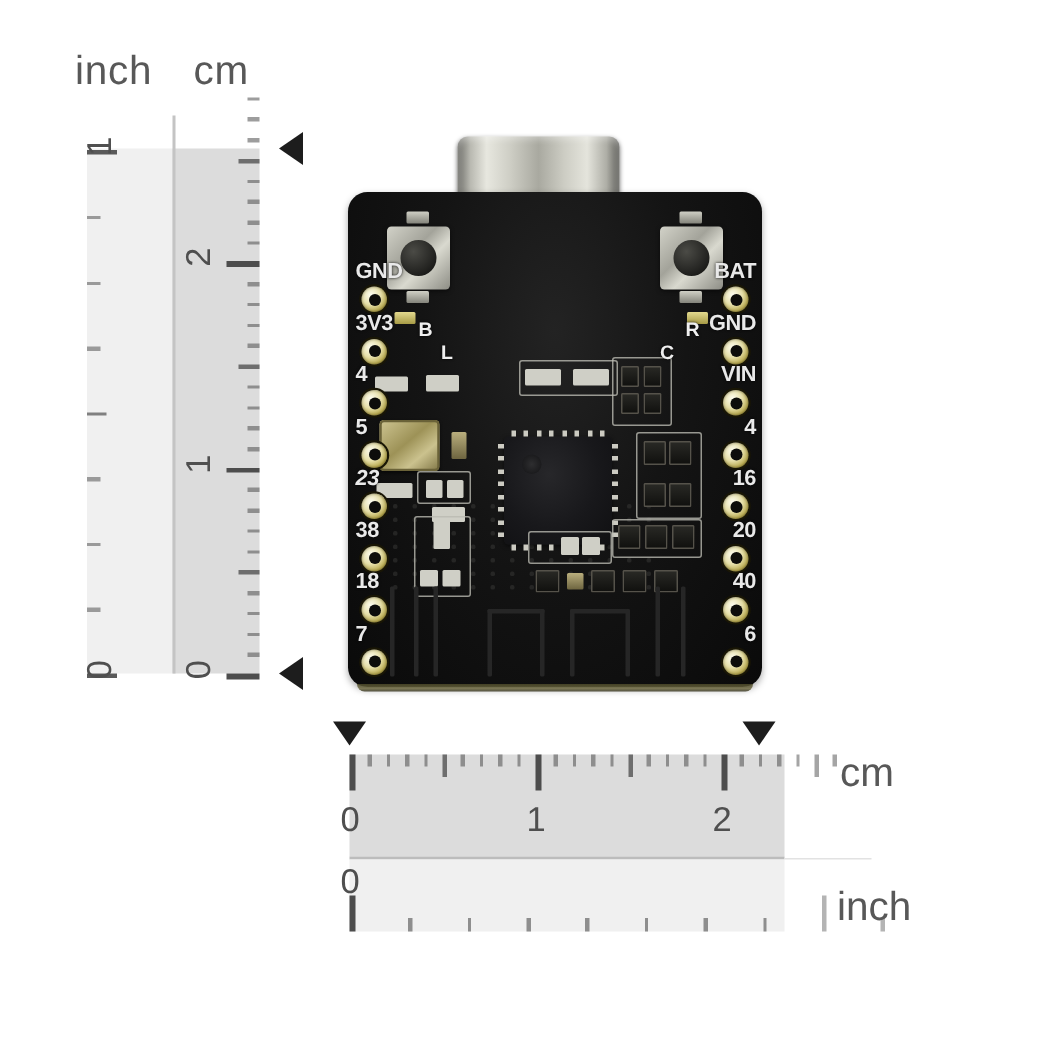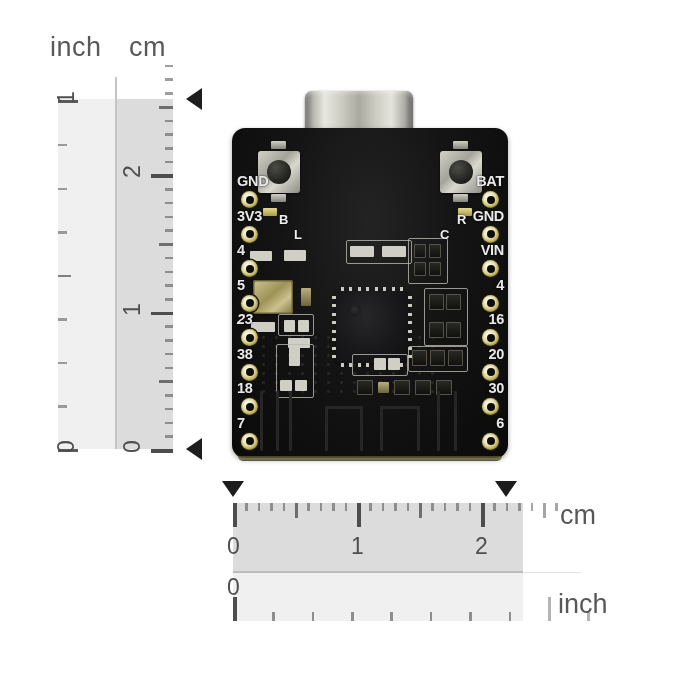--- a/index.html
+++ b/index.html
@@ -768,21 +768,21 @@
           <div class="pin-label" style="left: 5px; top: 252px;">18</div>
           <div class="pin-label" style="left: 5px; top: 286.5px;">7</div>
         </div>
       <div id="labels-right">
           <div class="pin-label right" style="right: 4px; top: 45px;">BAT</div>
           <div class="pin-label right" style="right: 4px; top: 79.5px;">GND</div>
           <div class="pin-label right" style="right: 4px; top: 114px;">VIN</div>
           <div class="pin-label right" style="right: 4px; top: 148.5px;">4</div>
           <div class="pin-label right" style="right: 4px; top: 183px;">16</div>
           <div class="pin-label right" style="right: 4px; top: 217.5px;">20</div>
-          <div class="pin-label right" style="right: 4px; top: 252px;">30</div>
+          <div class="pin-label right" style="right: 4px; top: 252px;">40</div>
           <div class="pin-label right" style="right: 4px; top: 286.5px;">6</div>
         </div>
     </div>
     <div id="pcb-edge-bottom"></div>
   </div>
 
   <div id="hruler">
     <div class="hband-cm"></div>
     <div class="hband-divider"></div>
     <div class="hband-divider-ext"></div>

